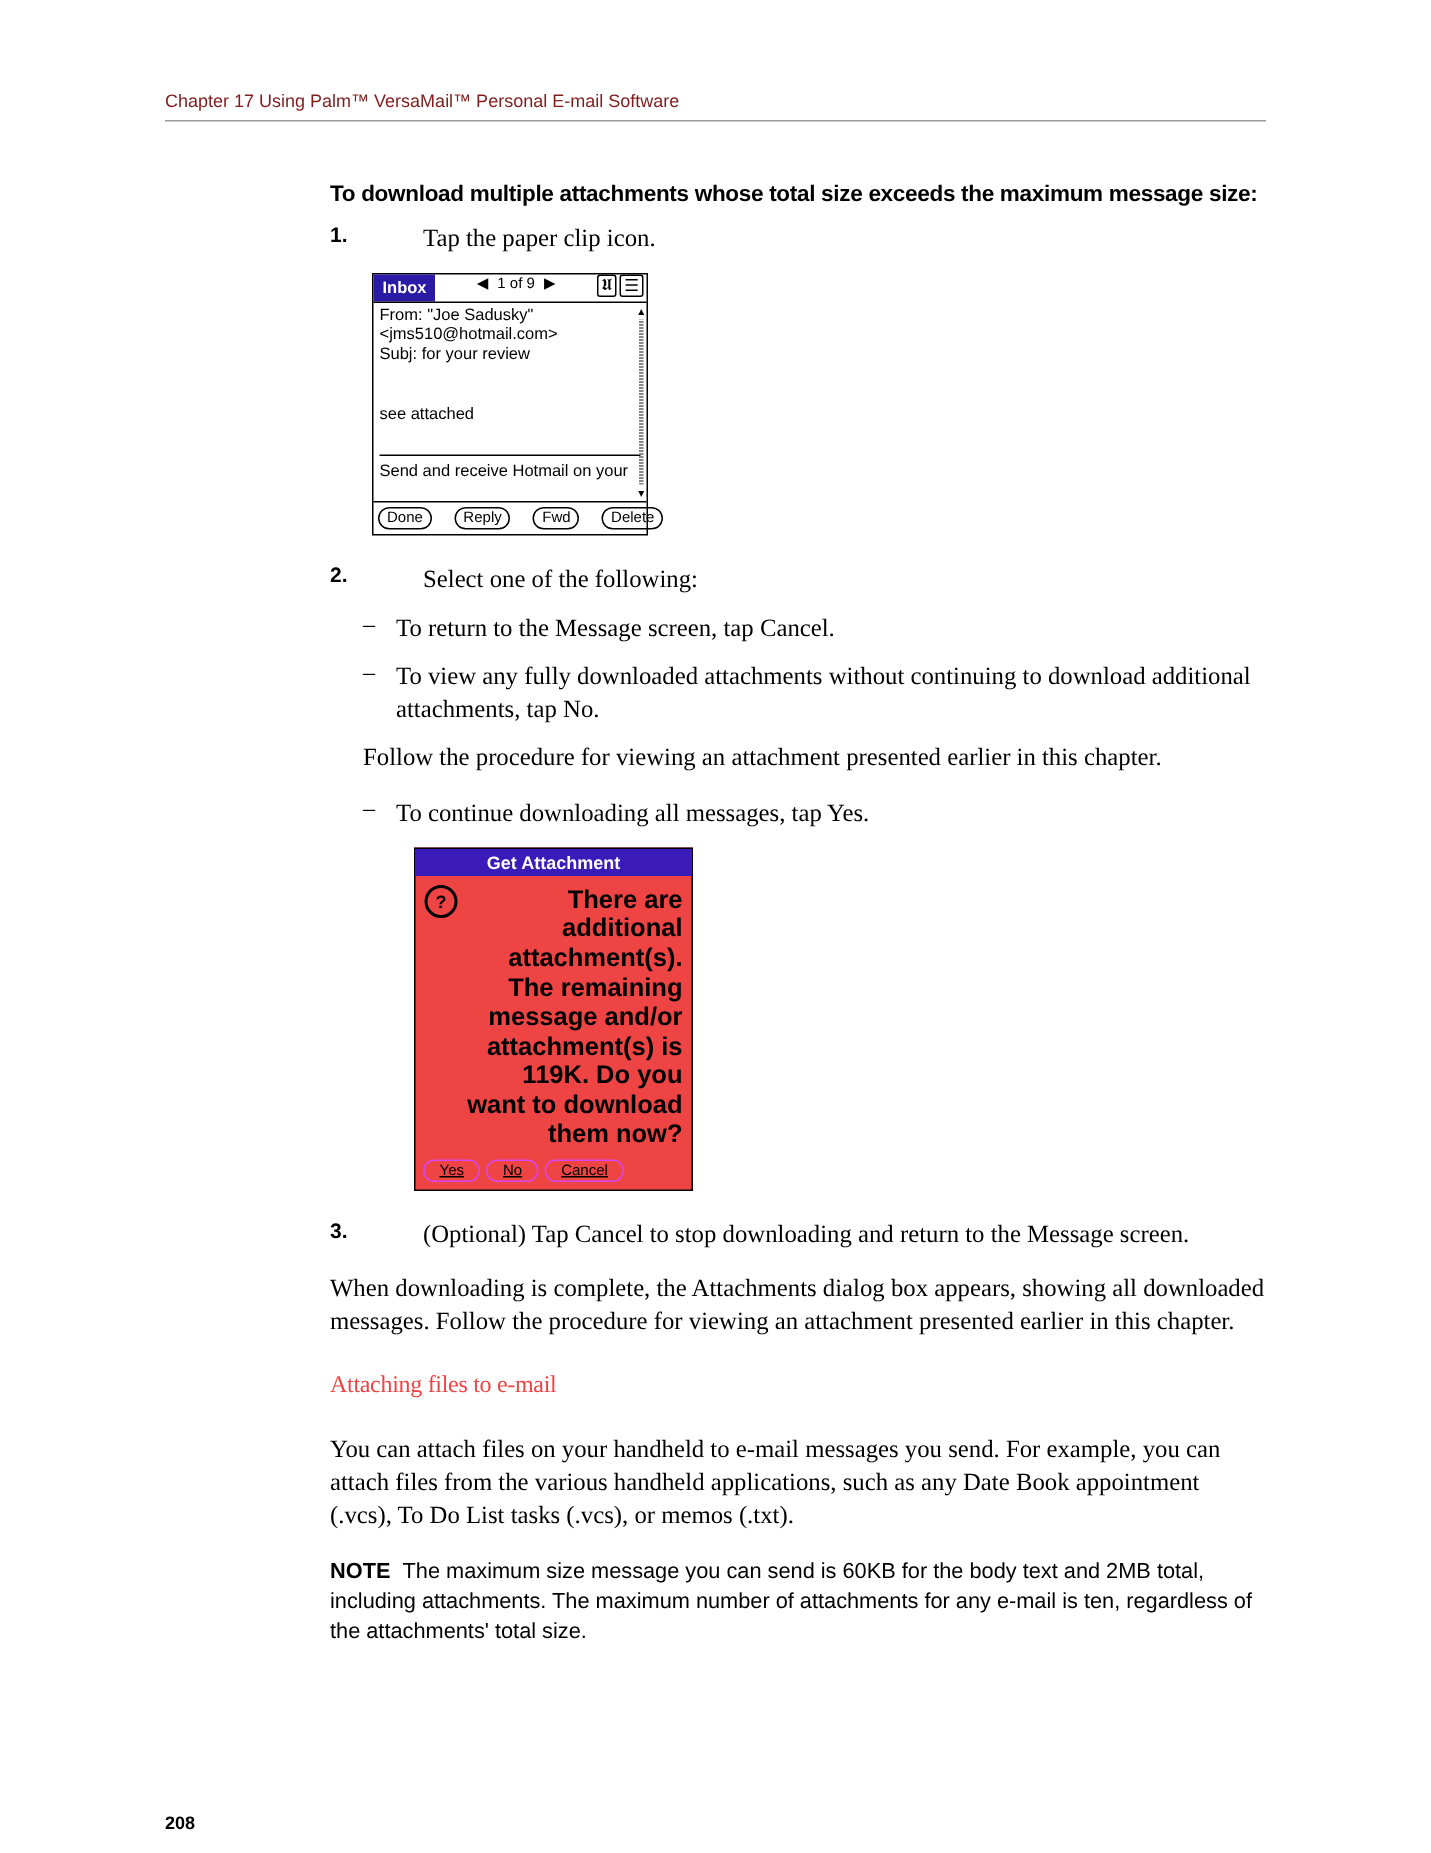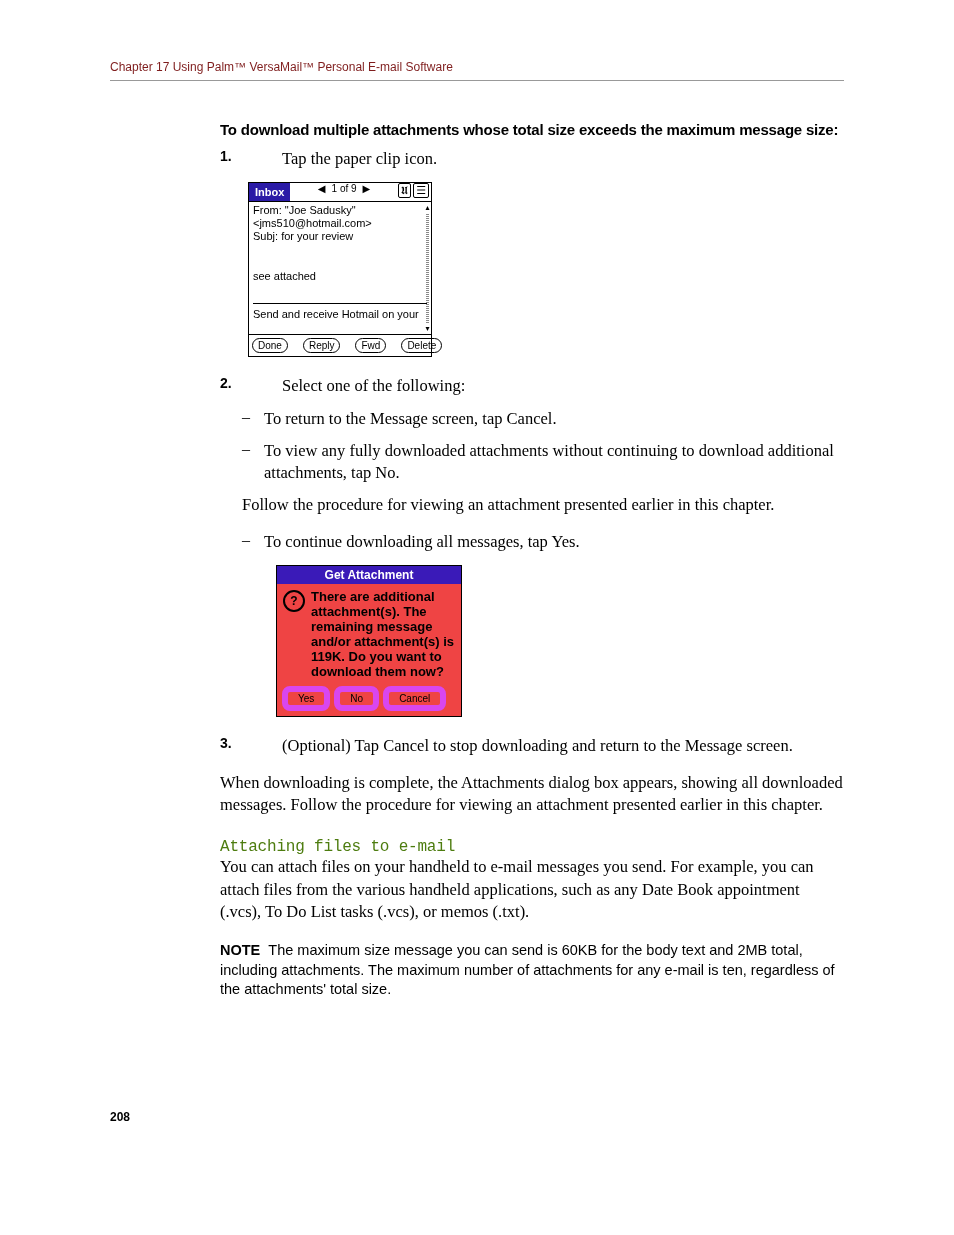--- a/index.html
+++ b/index.html
@@ -71,25 +71,25 @@
   .note-block {
     font-family: Arial, Helvetica, sans-serif;
     font-size: 14.5px;
     line-height: 1.35;
     margin-top: 18px;
   }
   .note-label {
     font-weight: bold;
   }
   .subheading-blue {
-    font-family: Liberation Mono, monospace;
-    color: #4d7c0f;
+    font-family: Liberation Serif, serif;
+    color: #ef4444;
     font-size: 16px;
     margin-top: 22px;
-    margin-bottom: 0;
+    margin-bottom: 22px;
     letter-spacing: -0.2px;
   }
   .para-after-blue {
     font-size: 16.5px;
     line-height: 1.35;
     margin-bottom: 16px;
   }
   .page-number {
     font-family: Arial, Helvetica, sans-serif;
     font-weight: bold;
@@ -203,36 +203,38 @@
     border: 2px solid #000;
     border-radius: 50%;
     display: flex;
     align-items: center;
     justify-content: center;
     font-weight: bold;
     font-size: 12px;
     flex-shrink: 0;
   }
   .shot2-msg {
-    font-size: 13px;
+    font-size: 17px;
     font-weight: bold;
     line-height: 1.15;
+    text-align: right;
   }
   .shot2-buttons {
     display: flex;
     gap: 4px;
     padding: 3px 5px 5px;
   }
   .shot2-btn {
-    border: 6px solid #d946ef;
+    border: 1px solid #d946ef;
     border-radius: 8px;
     padding: 0 10px;
     font-size: 10px;
     line-height: 13px;
     height: 13px;
+    text-decoration: underline;
   }
 </style>
 </head>
 <body>
 
 <div class="page">
 
   <div class="running-header">Chapter 17   Using Palm™ VersaMail™ Personal E-mail Software</div>
 
   <div class="content">

